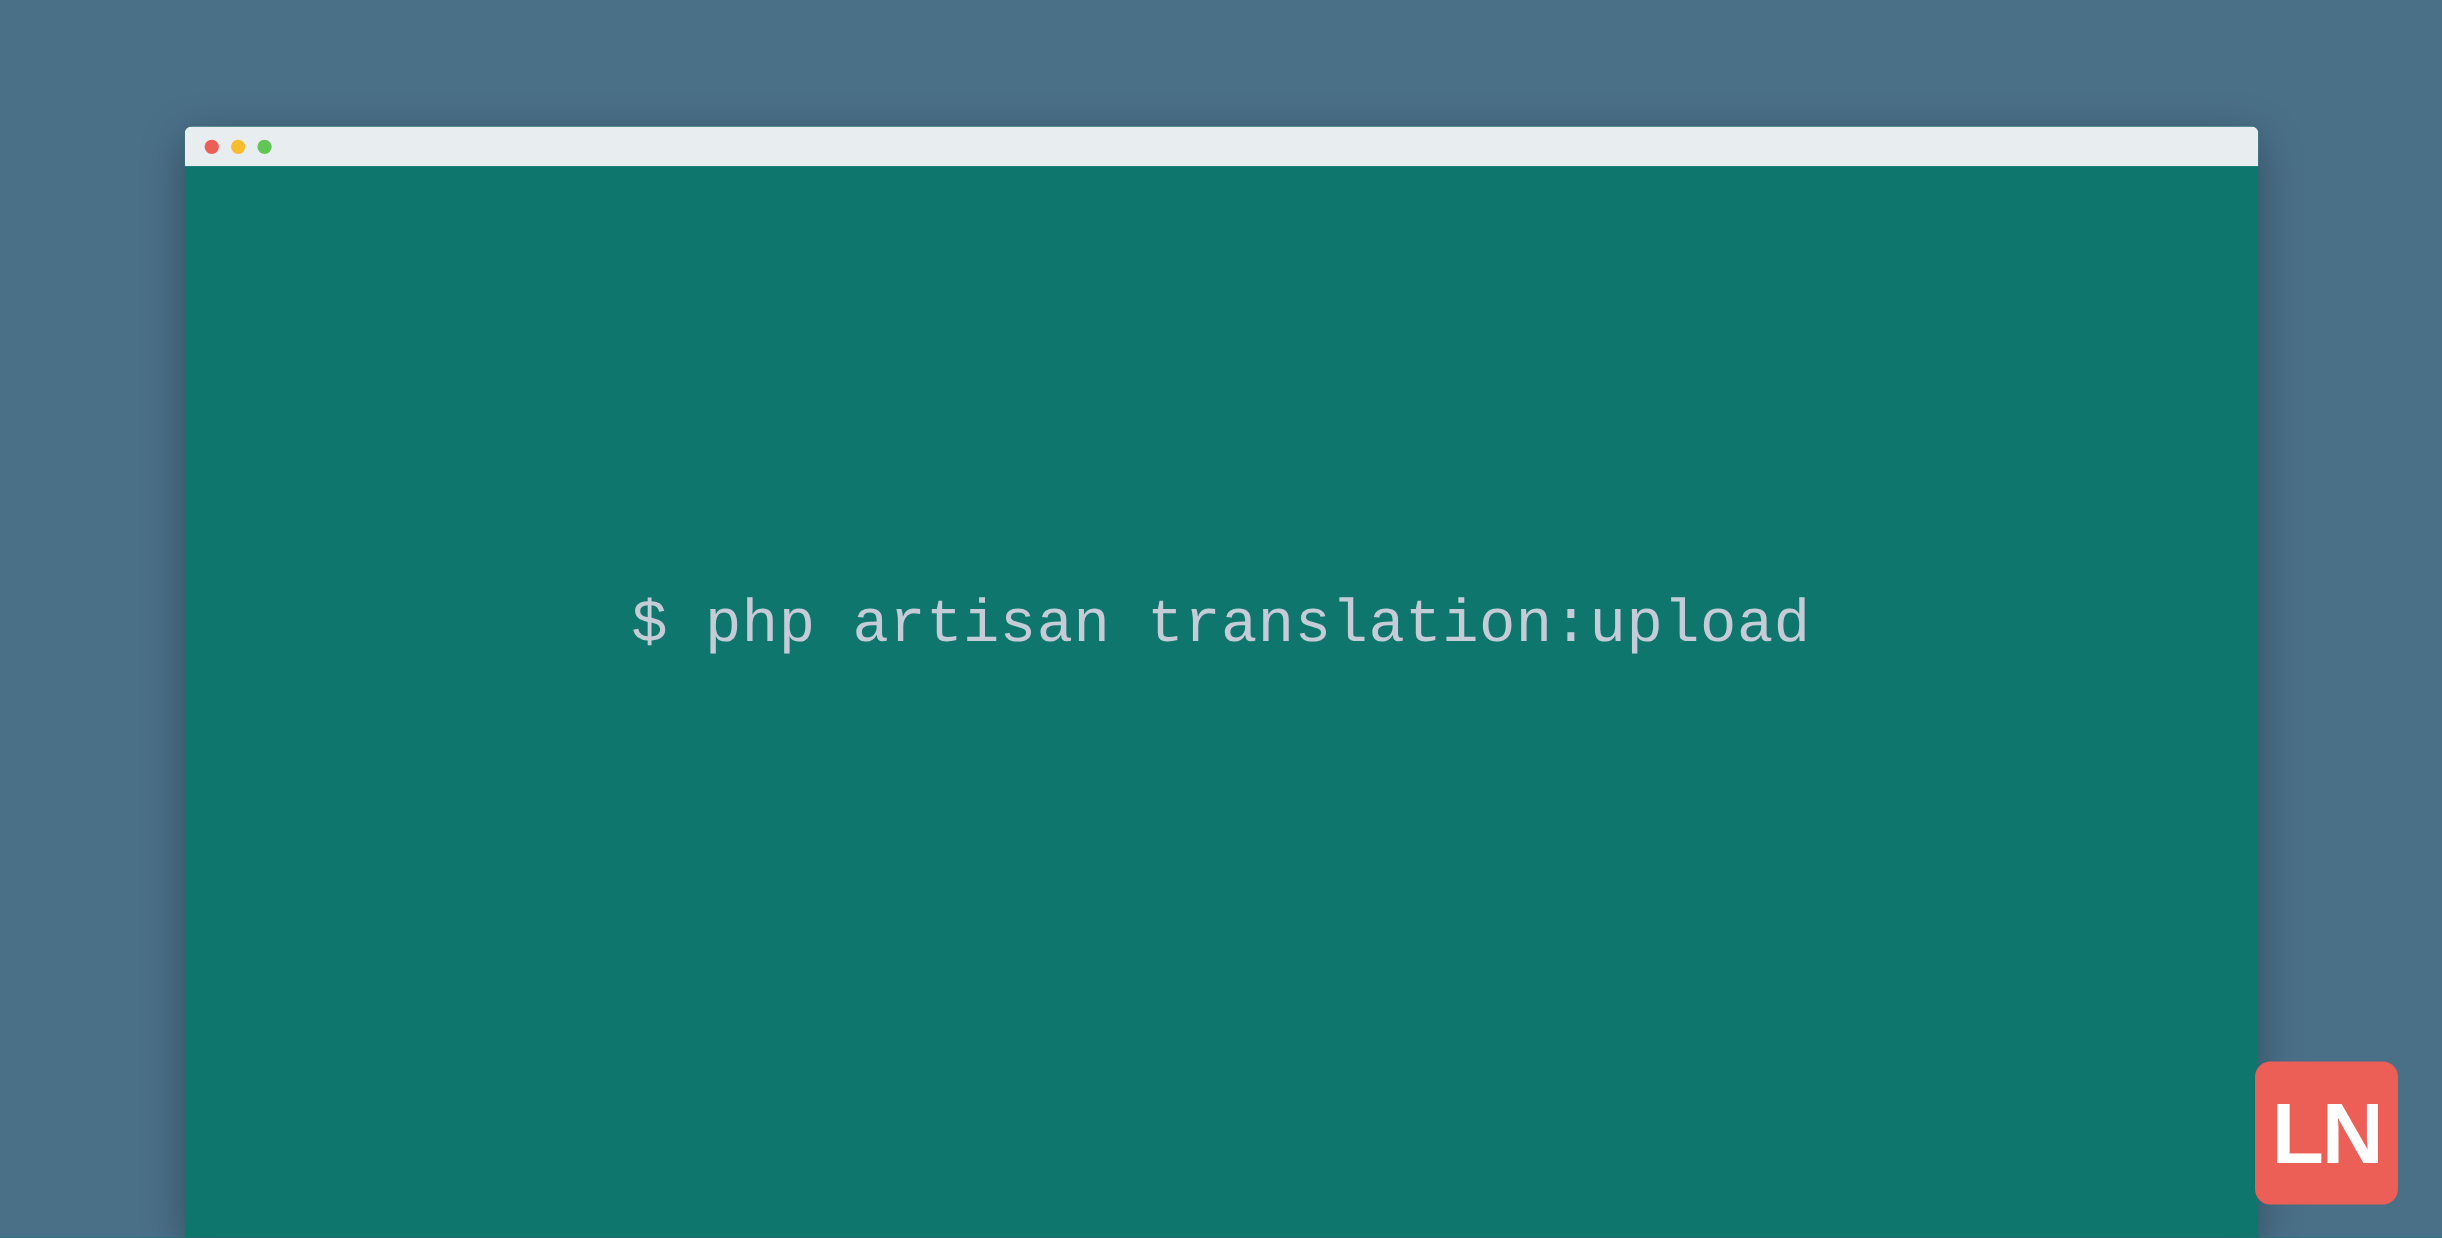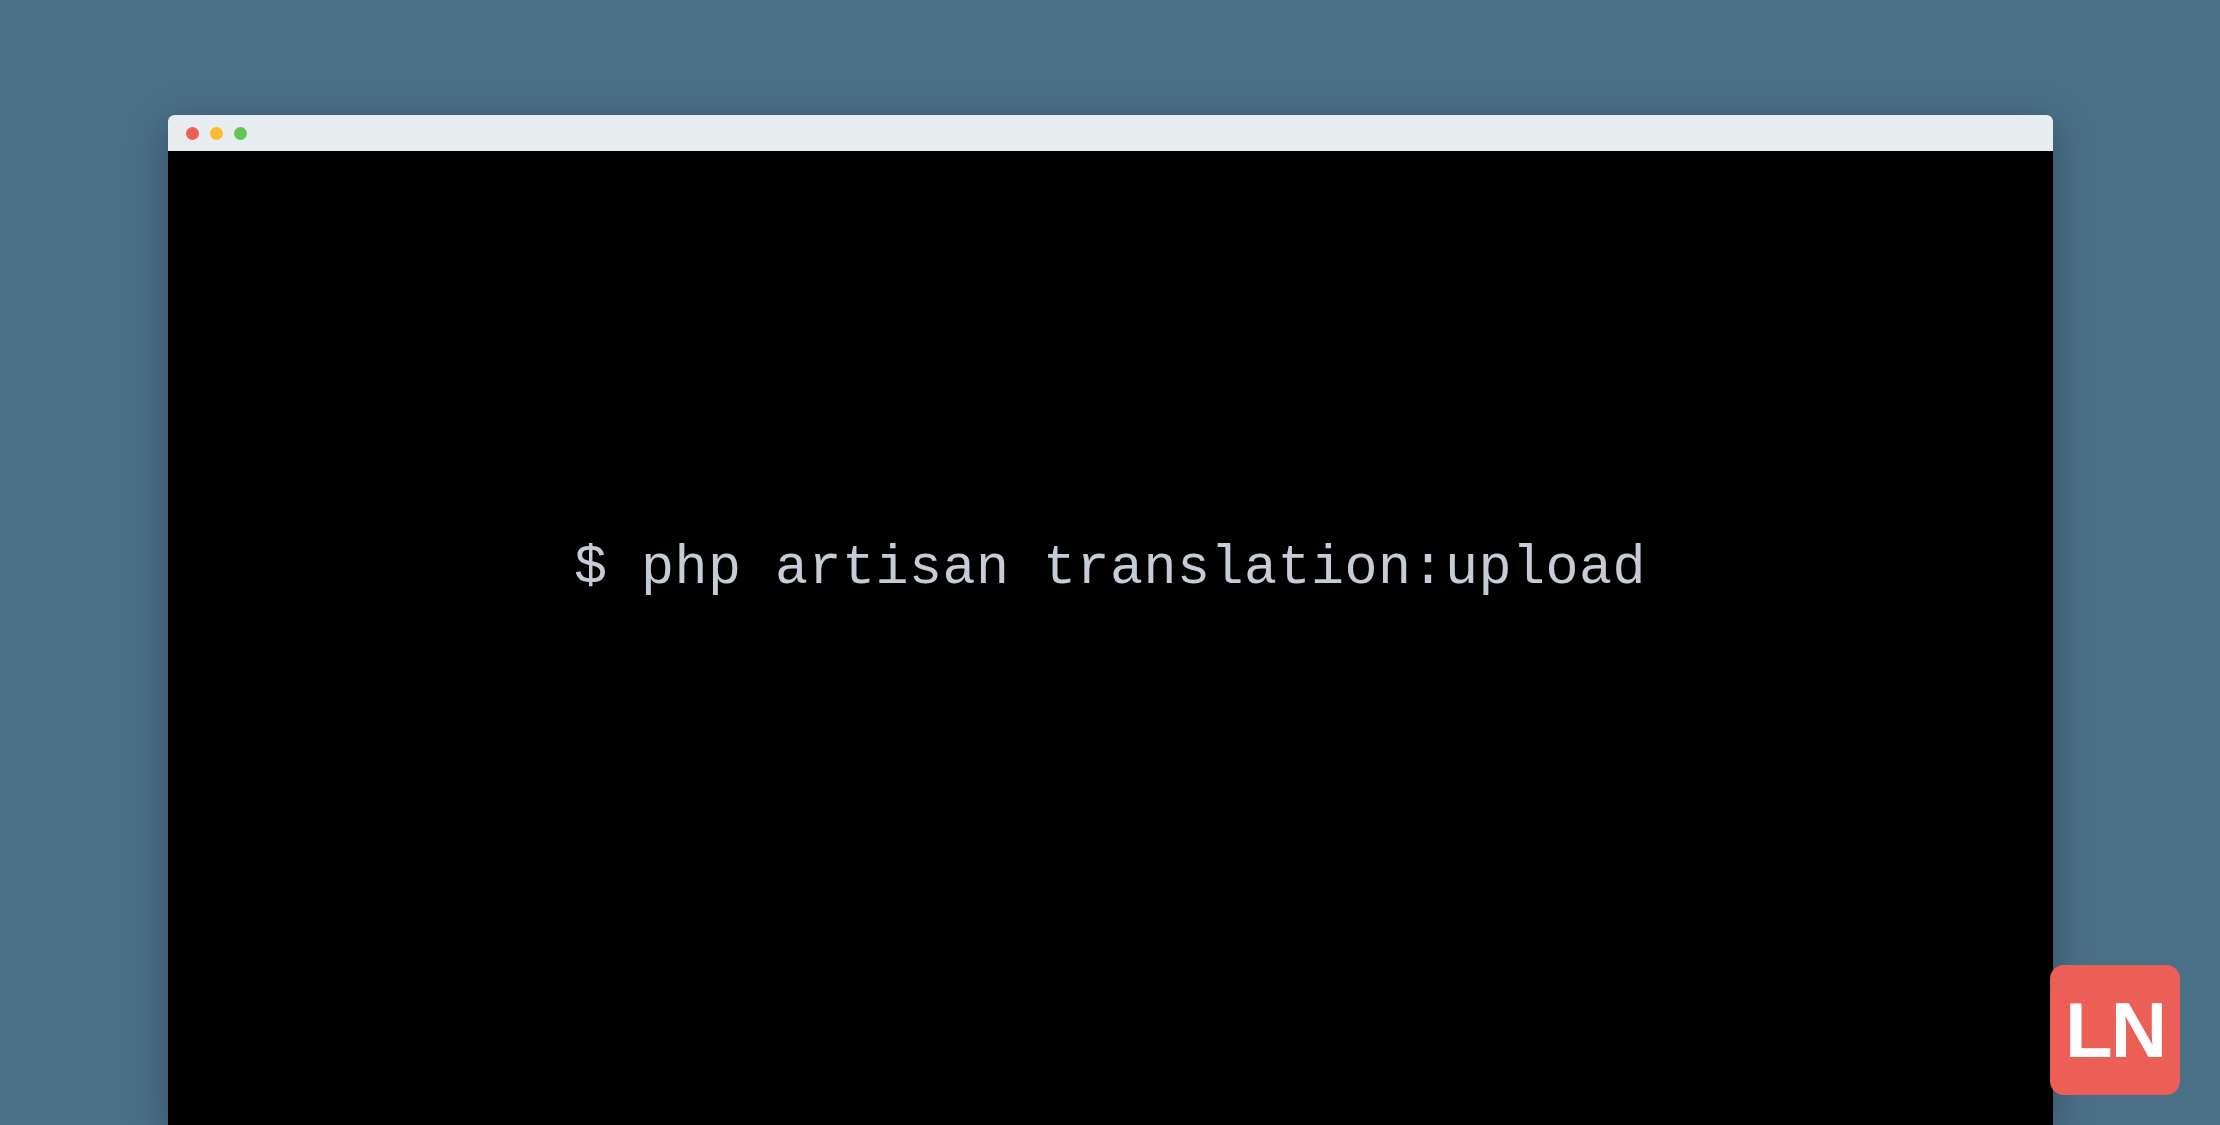--- a/index.html
+++ b/index.html
@@ -15,21 +15,21 @@
       display: flex;
       justify-content: center;
       align-items: flex-start;
       padding-top: 115px;
       position: relative;
       overflow: hidden;
     }
     
     .terminal-window {
       width: 1885px;
-      background-color: #000000;
+      background-color: #0f766e;
       border-radius: 6px 6px 0 0;
       box-shadow: 0 10px 40px rgba(0, 0, 0, 0.3);
       overflow: hidden;
       height: 1010px;
     }
     
     .titlebar {
       height: 36px;
       background-color: #e8edf0;
       display: flex;

